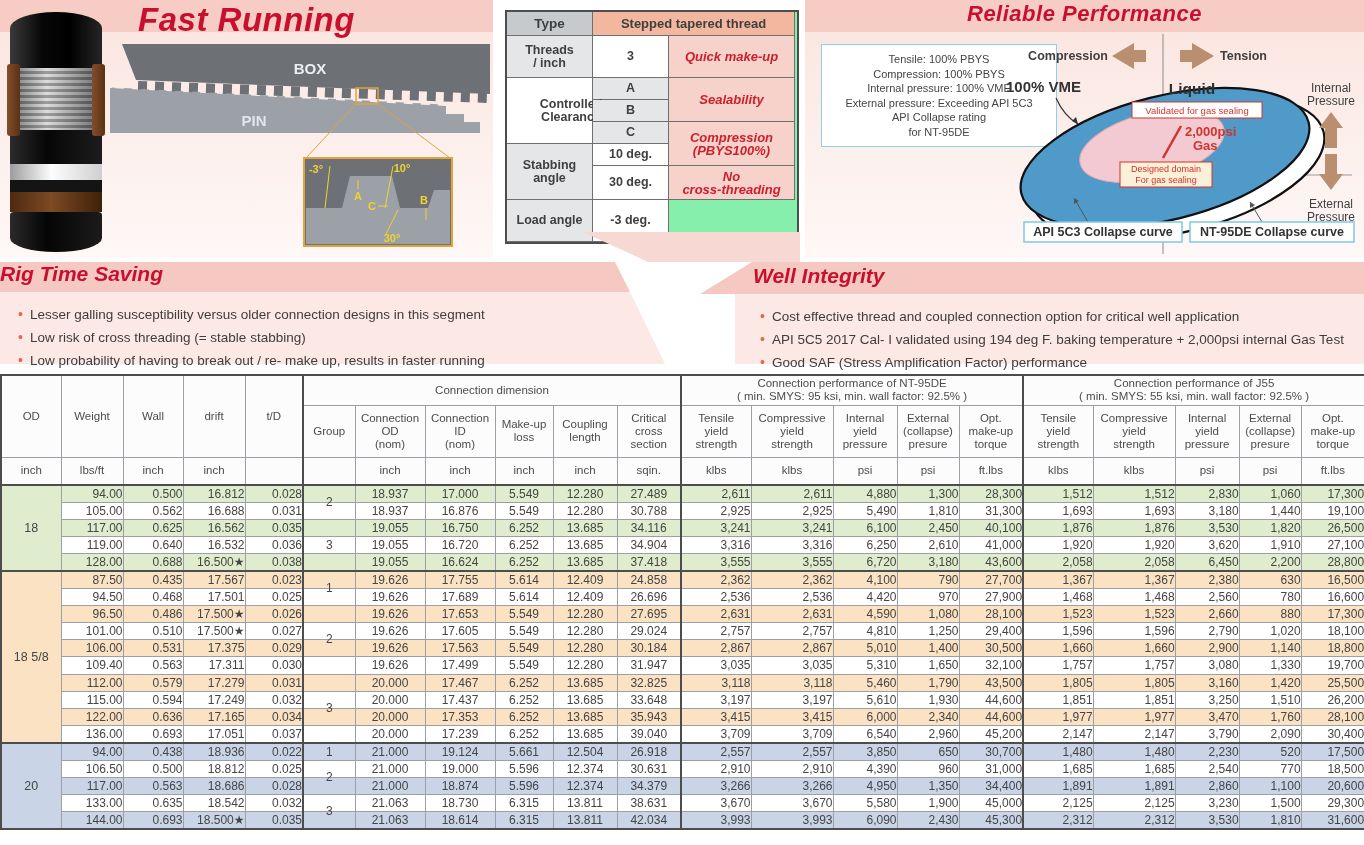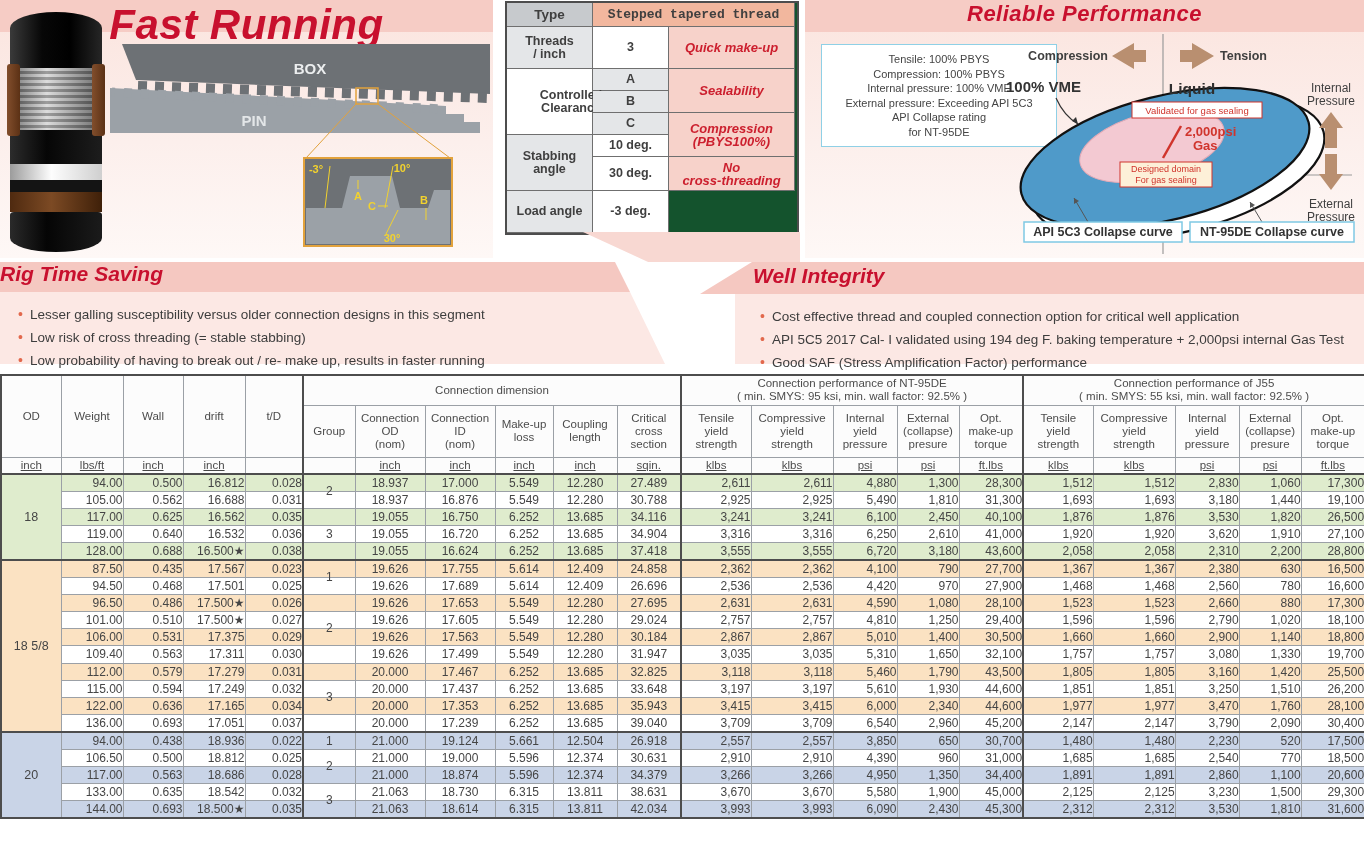--- a/index.html
+++ b/index.html
@@ -6,45 +6,45 @@
   body{font-family:"Liberation Sans",sans-serif;color:#454545;}
   #page{position:relative;width:1364px;height:845px;background:#fff;overflow:hidden;}
 
   
   .panel{position:absolute;top:0;height:258px;}
   #panel-left{left:0;width:493px;background:linear-gradient(180deg,#fbe4de 0%,#fcefec 55%,#fef8f6 100%);}
   #panel-mid{left:493px;width:312px;background:#fff;}
   #panel-right{left:805px;width:559px;background:linear-gradient(180deg,#fbe4de 0%,#fcefec 55%,#fef8f6 100%);}
   .banner{position:absolute;left:0;top:0;width:100%;height:32px;background:#f6ccc5;}
   .big-title{position:absolute;left:0;top:1px;width:100%;text-align:center;
-    font-size:42px;font-weight:bold;font-style:italic;color:#c8102e;letter-spacing:.5px;}
+    font-size:33px;font-weight:bold;font-style:italic;color:#c8102e;letter-spacing:.5px;}
 
   
   #pipe{position:absolute;left:10px;top:12px;width:92px;height:240px;}
   #pipe .seg{width:100%;}
   .p-top{height:56px;background:linear-gradient(90deg,#3a3a3a,#070707 35%,#000 65%,#262626);border-radius:46px 46px 4px 4px/16px 16px 3px 3px;}
   .p-thread{height:62px;background:repeating-linear-gradient(180deg,#d6d6d6 0 3px,#8b8b8b 3px 6px);position:relative;}
   .p-thread:after{content:"";position:absolute;inset:0;background:linear-gradient(90deg,rgba(0,0,0,.45),rgba(255,255,255,.15) 40%,rgba(0,0,0,.5));}
   .clamp{position:absolute;top:-4px;width:13px;height:72px;background:linear-gradient(90deg,#824e2c,#5b3115);border-radius:3px;z-index:3;}
   .clamp.l{left:-3px;} .clamp.r{right:-3px;}
   .p-mid{height:34px;background:linear-gradient(90deg,#2c2c2c,#060606 40%,#1d1d1d);}
   .p-white{height:16px;background:linear-gradient(90deg,#9c9c9c,#fdfdfd 45%,#cfcfcf);}
   .p-black2{height:12px;background:#141414;}
   .p-brown{height:20px;background:linear-gradient(90deg,#4f2a10,#7c4a24 45%,#3f2009);}
   .p-bot{height:40px;background:linear-gradient(90deg,#2a2a2a,#050505 40%,#1b1b1b);border-radius:4px 4px 46px 46px/3px 3px 14px 14px;}
 
   
-  #type-table{position:absolute;left:12px;top:1px;width:290px;height:230px;
+  #type-table{position:absolute;left:12px;top:10px;width:290px;height:230px;
     display:grid;grid-template-columns:86px 76px 126px;grid-template-rows:24px 42px 22px 22px 22px 22px 34px 42px;
-    border:2px solid #4d4d4d;background:#14532d;font-size:12.5px;font-weight:bold;color:#3f3f3f;}
+    border:2px solid #4d4d4d;background:#86efac;font-size:12.5px;font-weight:bold;color:#3f3f3f;}
   #type-table > div{border-right:1px solid #6f6f6f;border-bottom:1px solid #6f6f6f;
     display:flex;align-items:center;justify-content:center;text-align:center;white-space:pre-line;line-height:13px;}
   .tt-label{background:#e4e6e8;}
   .tt-type{background:#c7cacd;font-size:13.5px;}
-  .tt-thread{background:#f2b79e;grid-column:2/4;font-size:13px;font-family:Liberation Mono, monospace;}
+  .tt-thread{background:#f2b79e;grid-column:2/4;font-size:13px;}
   .tt-val{background:#fff;}
   .tt-ben{background:#f7d2ca;color:#cc1f2e;font-style:italic;font-size:13px;line-height:14px;}
   .sp-ctl{grid-row:3/6;padding-left:43px;} .sp-seal{grid-row:3/5;grid-column:3;} .sp-comp{grid-row:5/7;grid-column:3;}
   .sp-stab{grid-row:6/8;}
 
   
   #spec-box{position:absolute;left:16px;top:44px;width:226px;background:#fff;border:1px solid #8fd0e6;
     padding:7px 4px;font-size:11px;line-height:14.5px;color:#444;text-align:center;font-weight:normal;}
 
   
@@ -64,21 +64,21 @@
   #rig-bullets{left:10px;top:295px;} #well-bullets{left:752px;top:297px;}
   ul.bullets li{list-style:none;font-size:13.5px;color:#3d3d3d;line-height:23px;}
   ul.bullets li::before{content:"•";color:#e2684c;margin-right:7px;font-size:14px;}
 
   
   #spec-table{position:absolute;left:0;top:374px;width:1364px;border-collapse:collapse;table-layout:fixed;
     border:2px solid #4d4d4d;font-size:12px;color:#454545;background:#fff;}
   #spec-table th,#spec-table td{border:1px solid #9ba0a6;font-weight:normal;padding:0;}
   #spec-table thead tr:nth-child(1){height:30px;}
   #spec-table thead tr:nth-child(2){height:52px;}
-  #spec-table thead tr:nth-child(3){height:17px;text-decoration:underline;}
+  #spec-table thead tr:nth-child(3){height:28px;}
   #spec-table tbody tr{height:17.2px;}
   #spec-table thead th{font-size:11.5px;color:#4c4c4c;background:#fcfcfc;text-align:center;vertical-align:middle;line-height:13px;}
   .pre{white-space:pre-line;}
   .thickL{border-left:2px solid #4d4d4d !important;}
   #spec-table thead tr:nth-child(3) th{border-bottom:2px solid #4d4d4d;}
   td.num{text-align:right;padding-right:9px;}
   td.ctr,th.od{text-align:center;}
   th.od{font-size:12.5px;color:#454545;vertical-align:middle;}
   .bg-g{background:#dfeccd;} .bg-o{background:#fbe2c2;} .bg-b{background:#c9d4e7;}
   td.gc{border-bottom:0;text-align:center;position:relative;}
@@ -445,21 +445,21 @@
           <td class="ctr bg-g">6.252</td>
           <td class="ctr bg-g">13.685</td>
           <td class="ctr bg-g">37.418</td>
           <td class="num thickL bg-g">3,555</td>
           <td class="num bg-g">3,555</td>
           <td class="num bg-g">6,720</td>
           <td class="num bg-g">3,180</td>
           <td class="num bg-g">43,600</td>
           <td class="num thickL bg-g">2,058</td>
           <td class="num bg-g">2,058</td>
-          <td class="num bg-g">2,310</td>
+          <td class="num bg-g">6,450</td>
           <td class="num bg-g">2,200</td>
           <td class="num bg-g">28,800</td>
         </tr>
         <tr>
           <th class="od bg-o sec-top" rowspan="10">18 5/8</th>
           <td class="num bg-o sec-top">87.50</td>
           <td class="num bg-o sec-top">0.435</td>
           <td class="num bg-o sec-top">17.567</td>
           <td class="num bg-o sec-top">0.023</td>
           <td class="gc thickL g-top bg-o sec-top">

